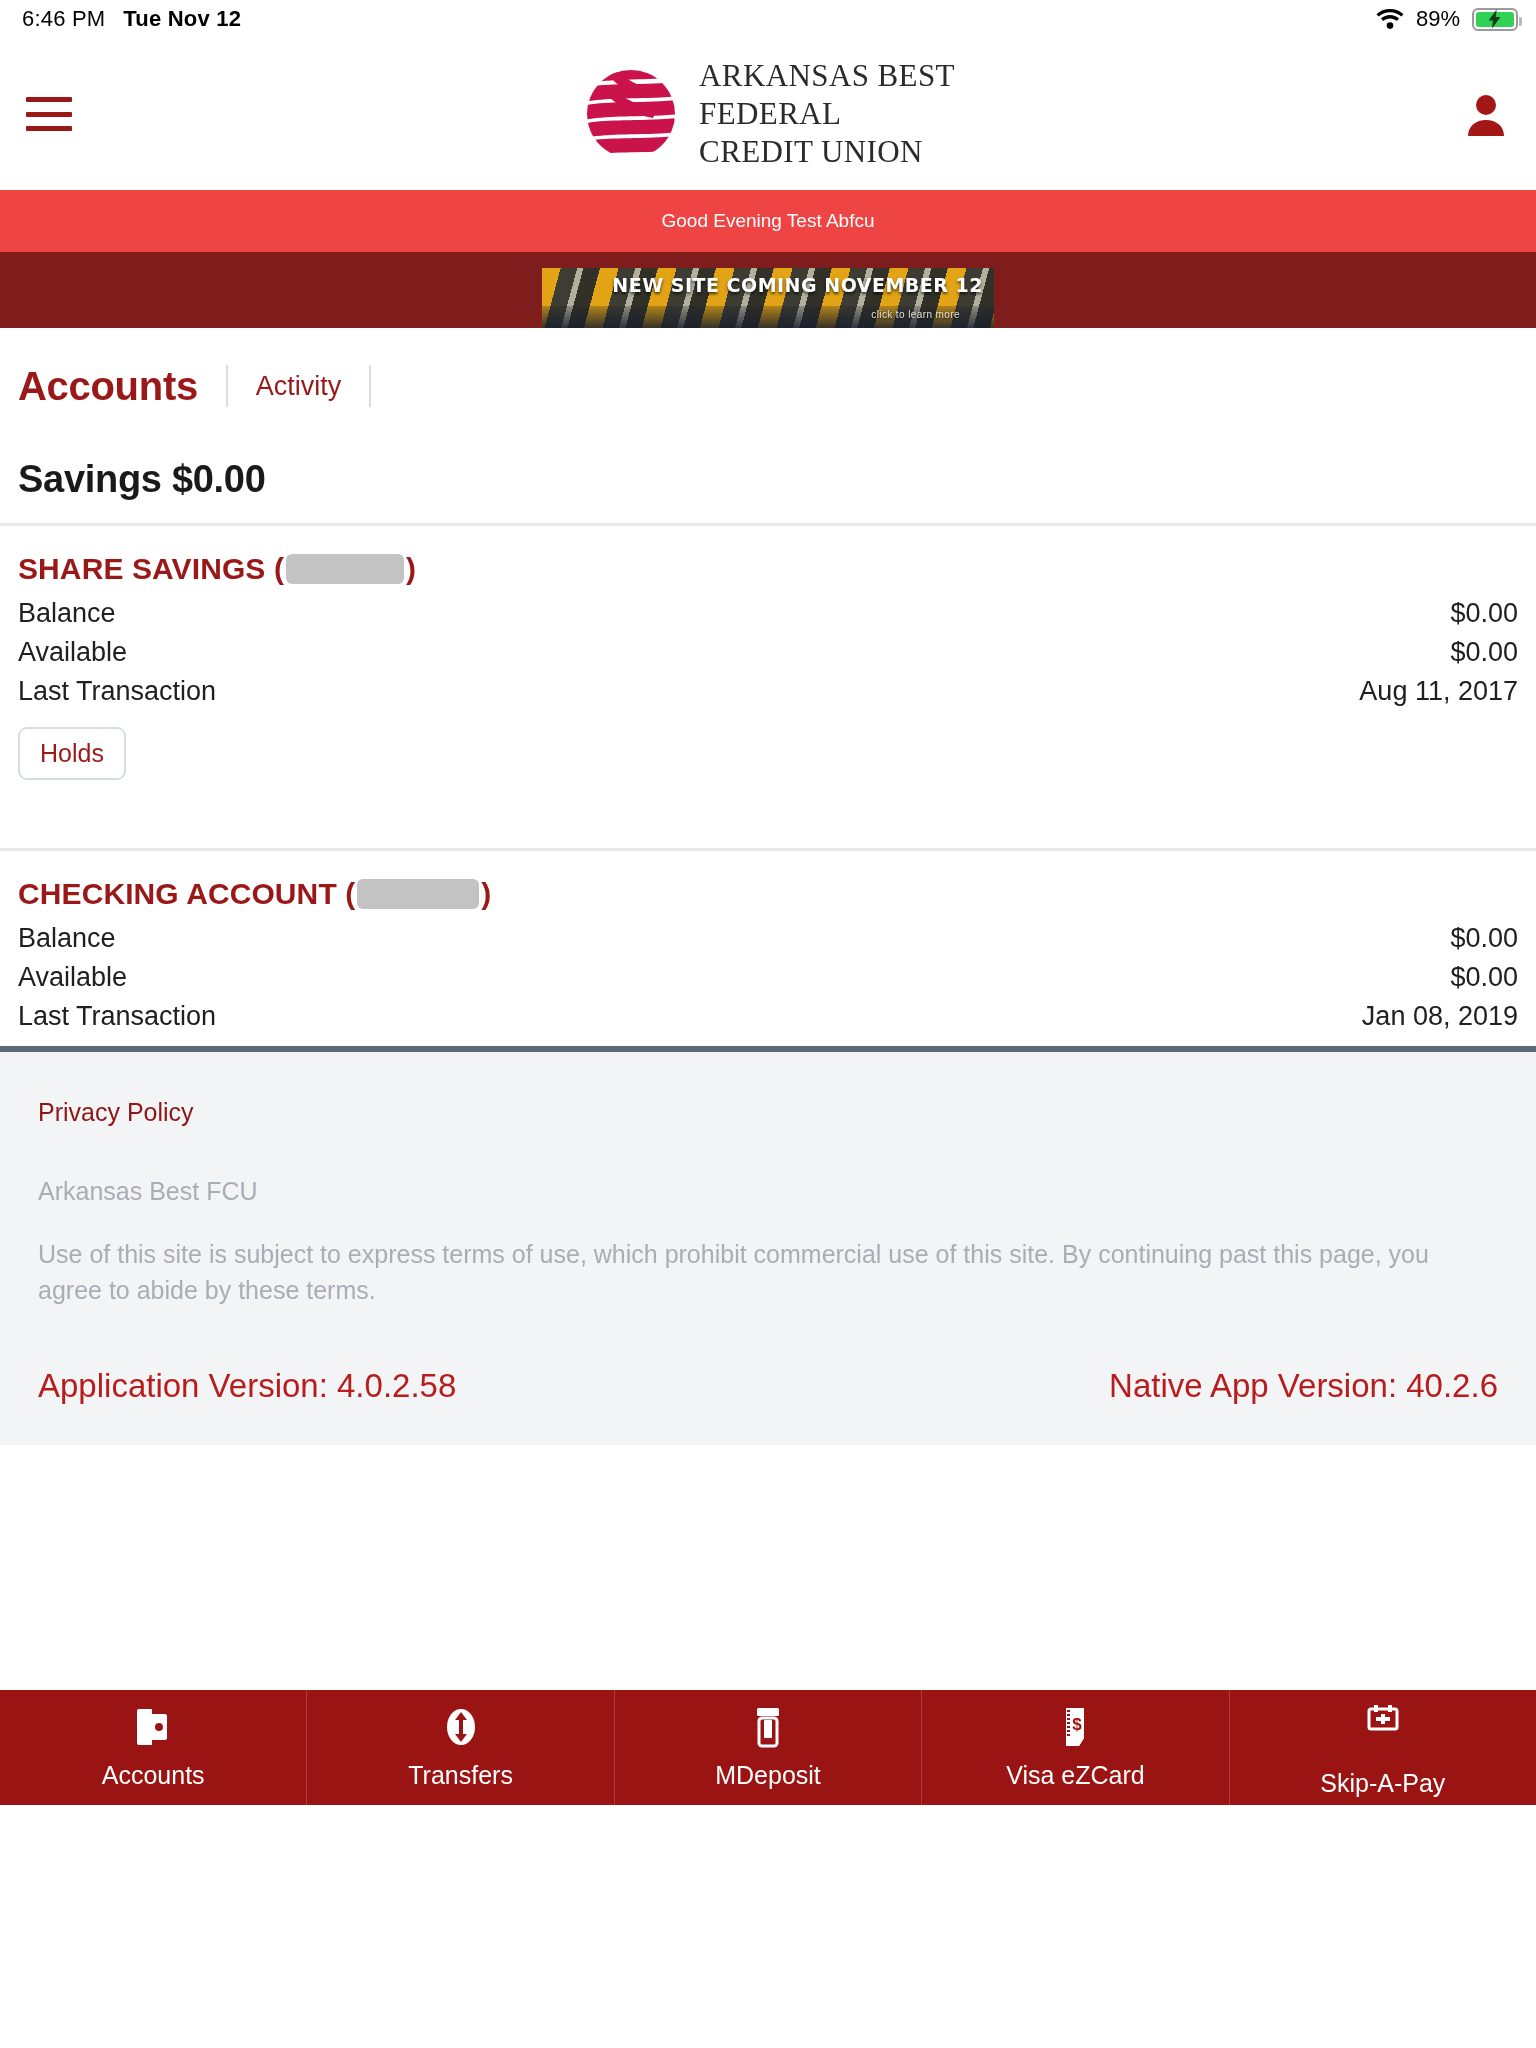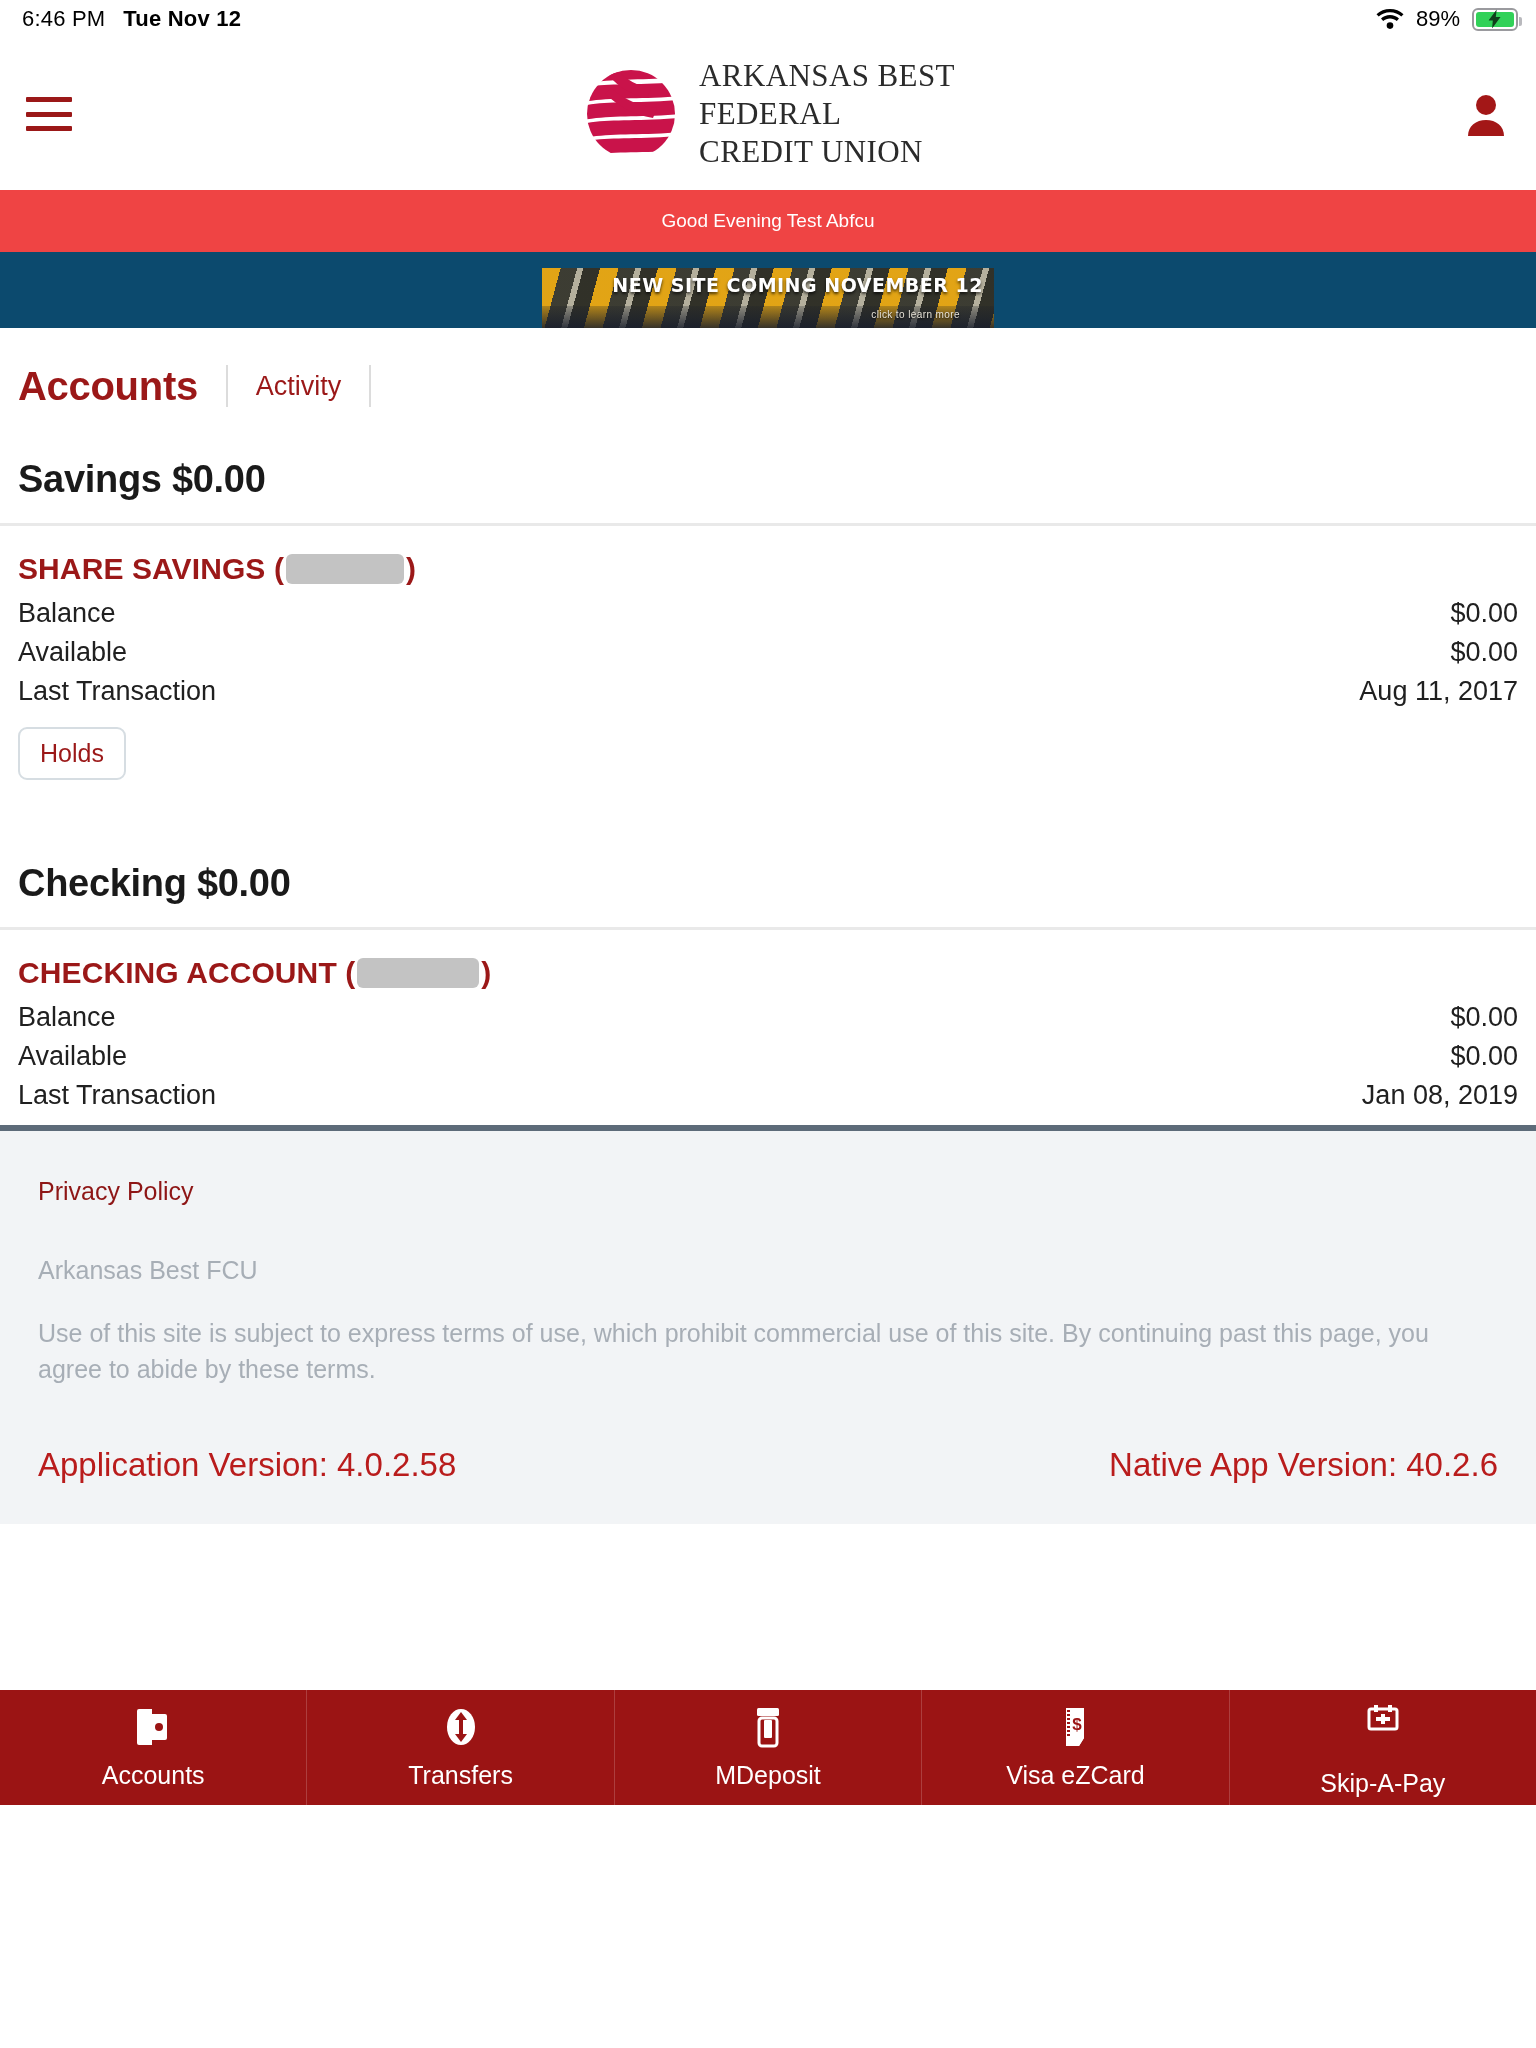--- a/index.html
+++ b/index.html
@@ -101,21 +101,21 @@
     flex: 0 0 62px;
     background: #ef4444;
     color: #ffffff;
     display: flex; align-items: center; justify-content: center;
     font-size: 19px;
   }
 
   
   .banner-area {
     flex: 0 0 76px;
-    background: #0c4a6e;
+    background: #7f1d1d;
     display: flex; align-items: flex-end; justify-content: center;
   }
   .banner {
     position: relative;
     width: 452px; height: 60px;
     overflow: hidden;
     cursor: pointer;
     background: #6c6b55;
   }
   .banner-stripes {
@@ -362,21 +362,20 @@
       </div>
       <div class="kv">
         <span class="k">Last Transaction</span>
         <span class="v">Aug 11, 2017</span>
       </div>
       <div class="holds-btn">Holds</div>
     </div>
 
     <div class="gap-lg"></div>
 
-    <div class="grp-title">Checking $0.00</div>
     <div class="grp-rule"></div>
     <div class="acct-card">
       <div class="acct-name">
         <span>CHECKING ACCOUNT</span>
         <span>&nbsp;(</span>
         <span class="redact w2"></span>
         <span>)</span>
       </div>
       <div class="kv">
         <span class="k">Balance</span>

